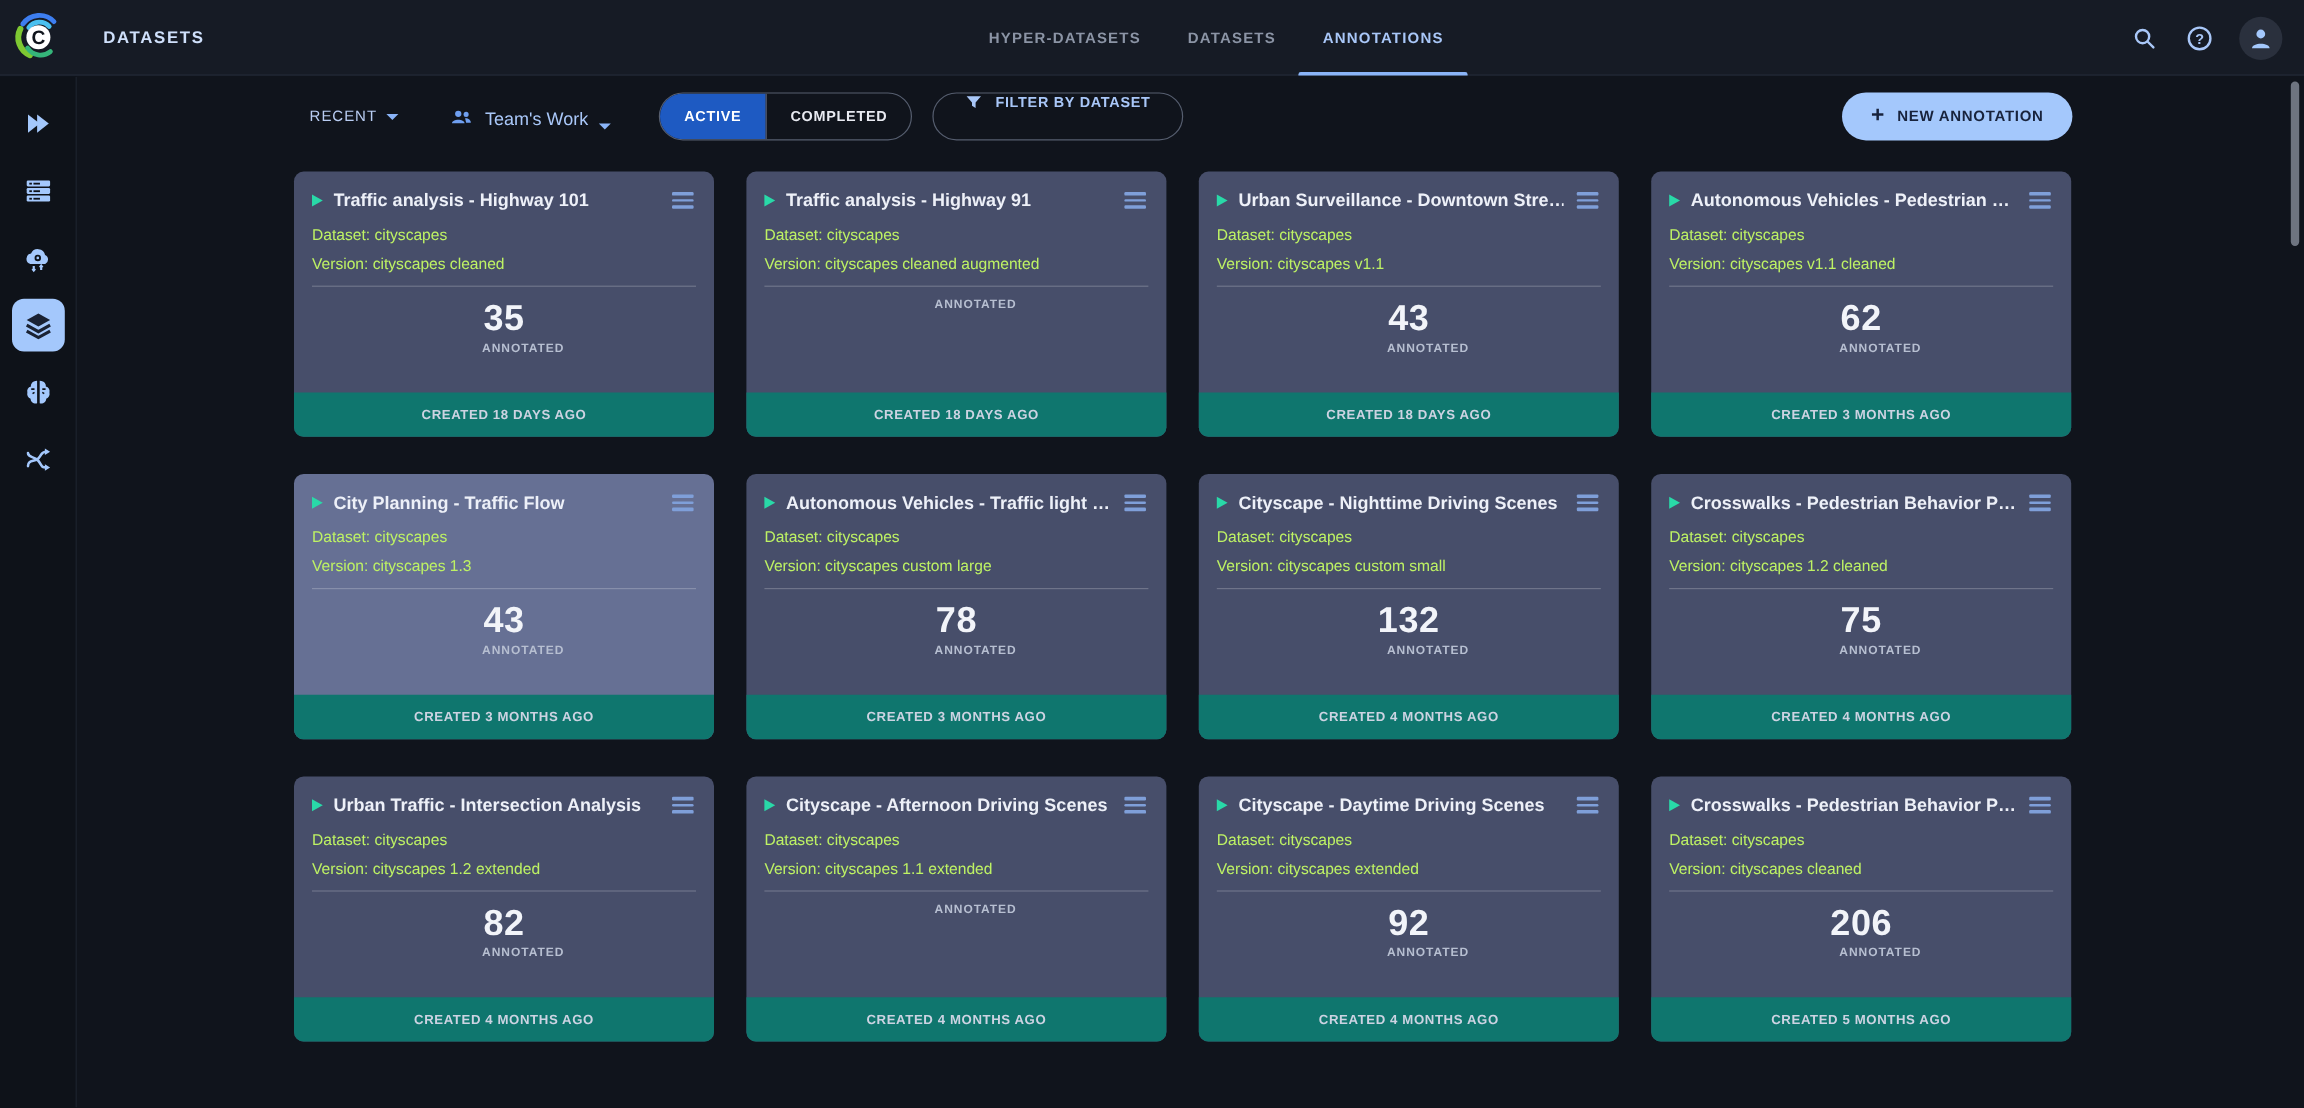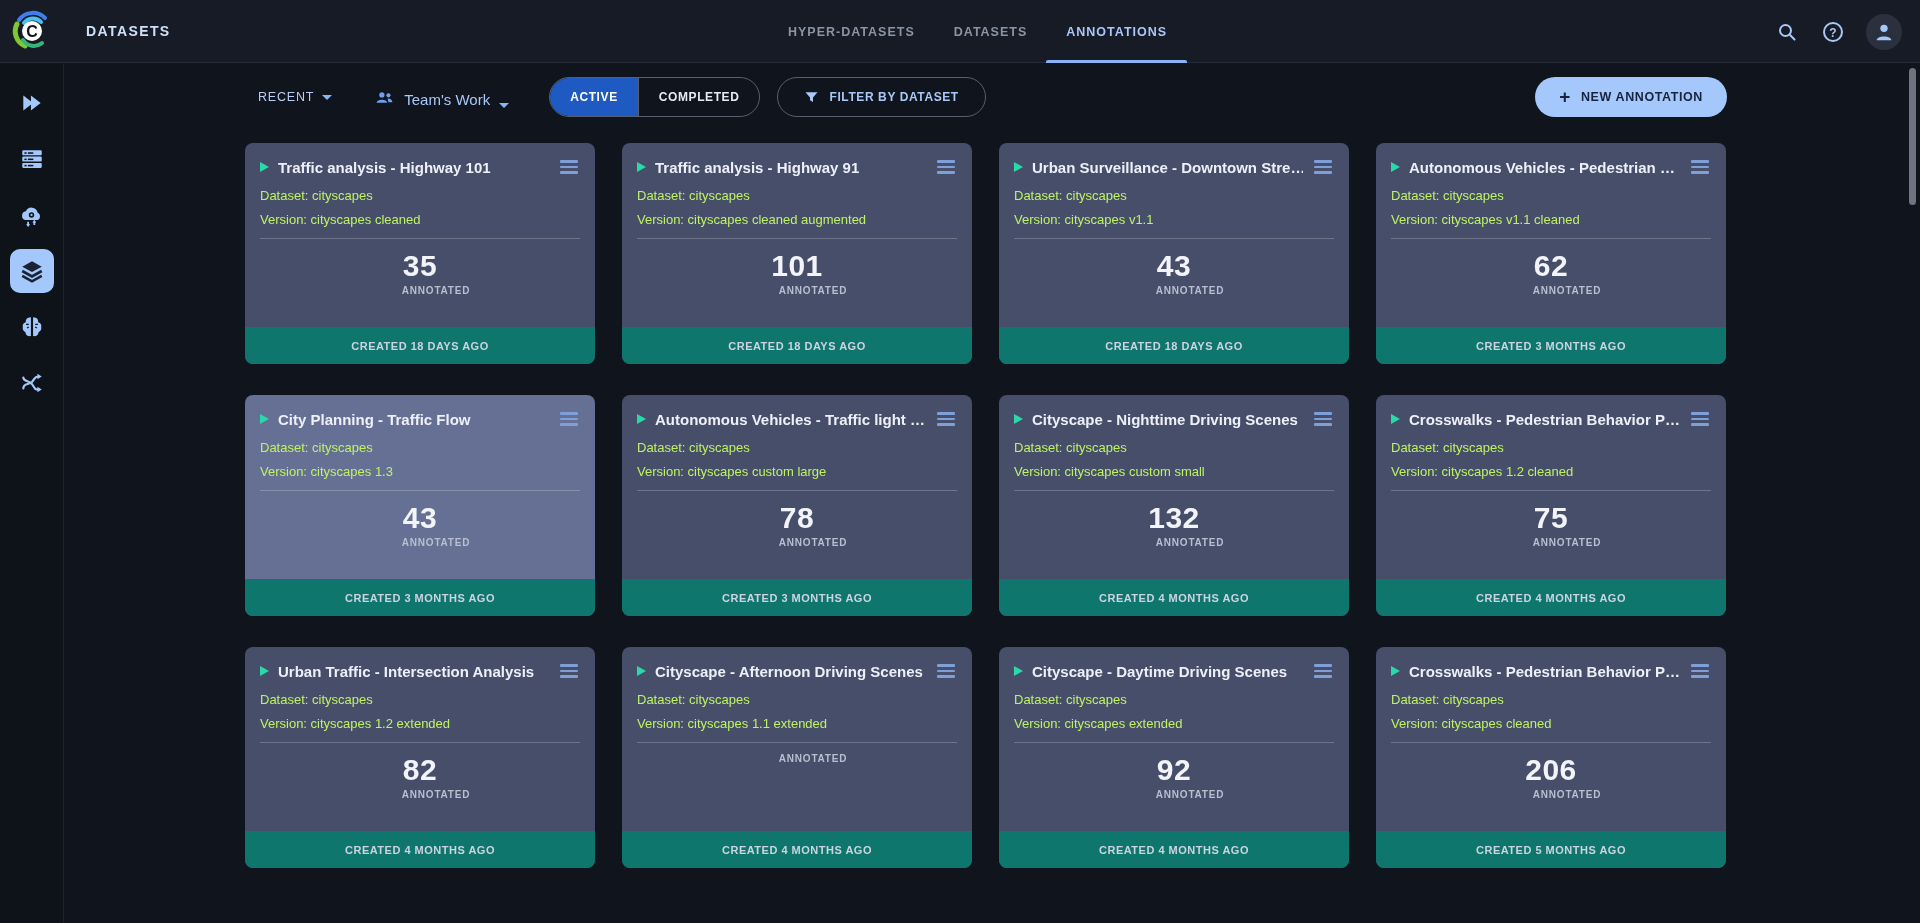--- a/index.html
+++ b/index.html
@@ -14,21 +14,21 @@
   .header {
     position: absolute; top: 0; left: 0; width: 1920px; height: 63px;
     background: #161b25; border-bottom: 1px solid #242a37;
     display: flex; align-items: center; z-index: 5;
   }
   .logo-wrap { width: 64px; display: flex; justify-content: center; align-items: center; cursor: pointer; }
   .app-title {
     margin-left: 22px; color: #cfe0fb; font-size: 14px; font-weight: bold; letter-spacing: 1.4px;
   }
   .tabs {
-    position: absolute; left: 788px; top: 0; height: 63px;
+    position: absolute; left: 824px; top: 0; height: 63px;
     display: flex; gap: 39px; align-items: center;
   }
   .tab {
     position: relative; height: 63px; display: flex; align-items: center;
     color: #8b94a5; font-size: 12.5px; font-weight: bold; letter-spacing: 1px; cursor: pointer;
   }
   .tab.active { color: #a9c7f8; }
   .tab.active::after {
     content: ""; position: absolute; left: -20px; right: -20px; bottom: 0; height: 3px;
     background: #8ab4f8; border-radius: 2px 2px 0 0;
@@ -79,21 +79,21 @@
     margin-left: 40px; height: 40px; display: flex; border: 1px solid #565e6f; border-radius: 20px; overflow: hidden;
   }
   .toggle-seg {
     height: 100%; display: flex; align-items: center; justify-content: center; cursor: pointer;
     font-size: 12px; font-weight: bold; letter-spacing: 0.6px; padding: 12px 20px; color: #e8eaf1;
   }
   .toggle-seg.on { background: #1e5ac2; color: #ffffff; }
   .toggle-seg.off { background: transparent; border-left: 1px solid #565e6f; }
   .filter-dataset-btn {
     margin-left: 17px; height: 40px; border: 1px solid #565e6f; border-radius: 20px;
-    display: flex; align-items: center; gap: 10px; padding: 0 26px; cursor: pointer;
+    display: flex; align-items: flex-start; gap: 10px; padding: 0 26px; cursor: pointer;
     color: #a9c7f8; font-size: 12px; font-weight: bold; letter-spacing: 0.6px; background: transparent;
   }
   .new-annotation-btn {
     position: absolute; right: 0; top: 1px; height: 40px; border: none; border-radius: 20px;
     background: #a4c8fc; color: #18233c; display: flex; align-items: center; gap: 10px;
     padding: 0 24px; font-size: 12.5px; font-weight: bold; letter-spacing: 0.6px; cursor: pointer;
   }
   .plus-glyph { font-size: 19px; font-weight: bold; line-height: 1; margin-top: -2px; }
 
   
@@ -314,21 +314,20 @@
                 <span></span>
                 <span></span>
                 <span></span>
               </span>
       </div>
       <div class="meta-line">Dataset: cityscapes</div>
       <div class="meta-line">Version: cityscapes cleaned augmented</div>
       <div class="card-divider"></div>
     </div>
     <div class="stats">
-      <div class="count">101</div>
       <div class="annotated-label">ANNOTATED</div>
     </div>
     <div class="card-footer">CREATED 18 DAYS AGO</div>
   </div>
 
   <div class="card">
     <div class="card-head">
       <div class="title-row">
         <span class="play-icon"></span>
         <span class="card-title">Urban Surveillance - Downtown Stre…</span>

